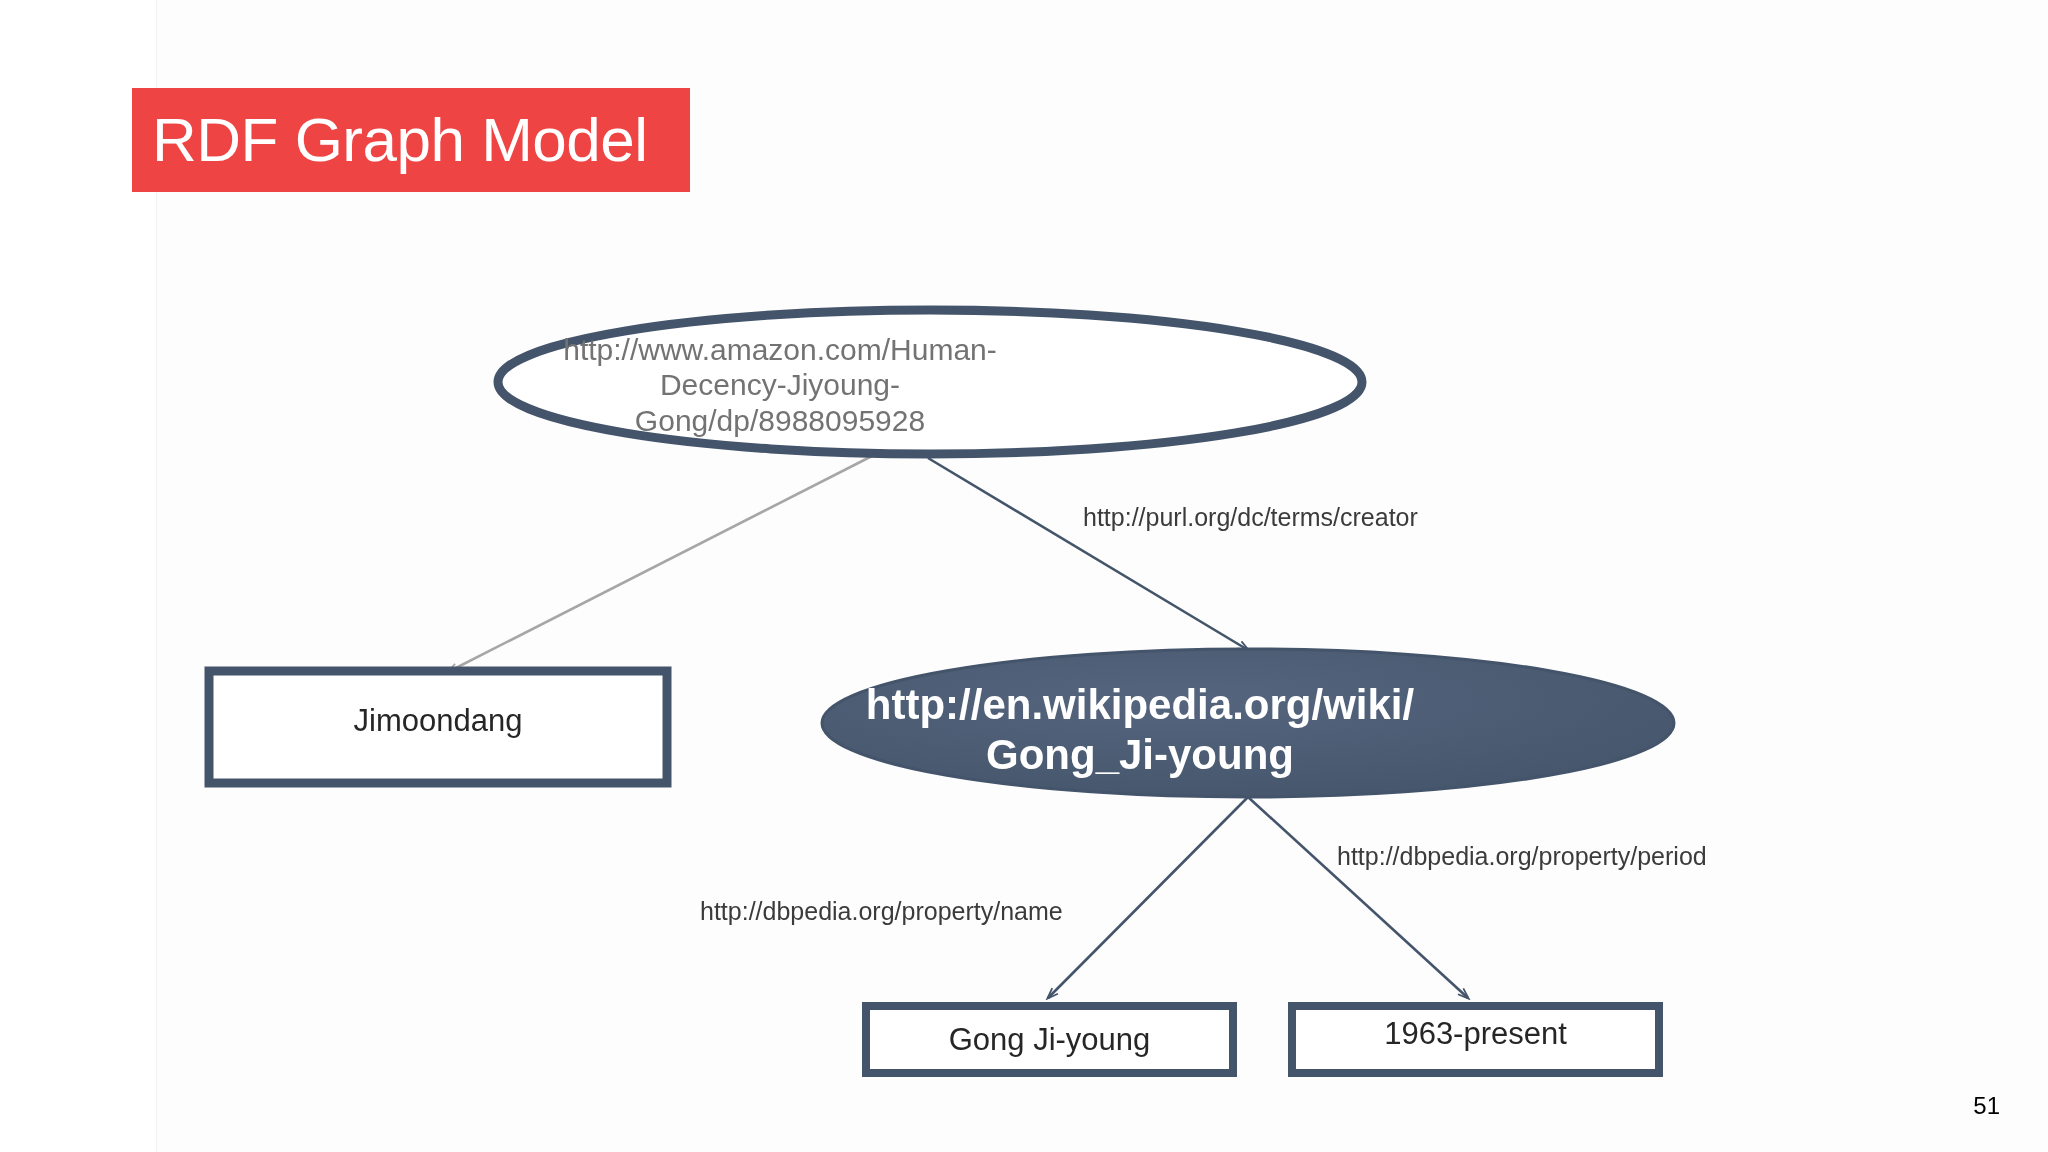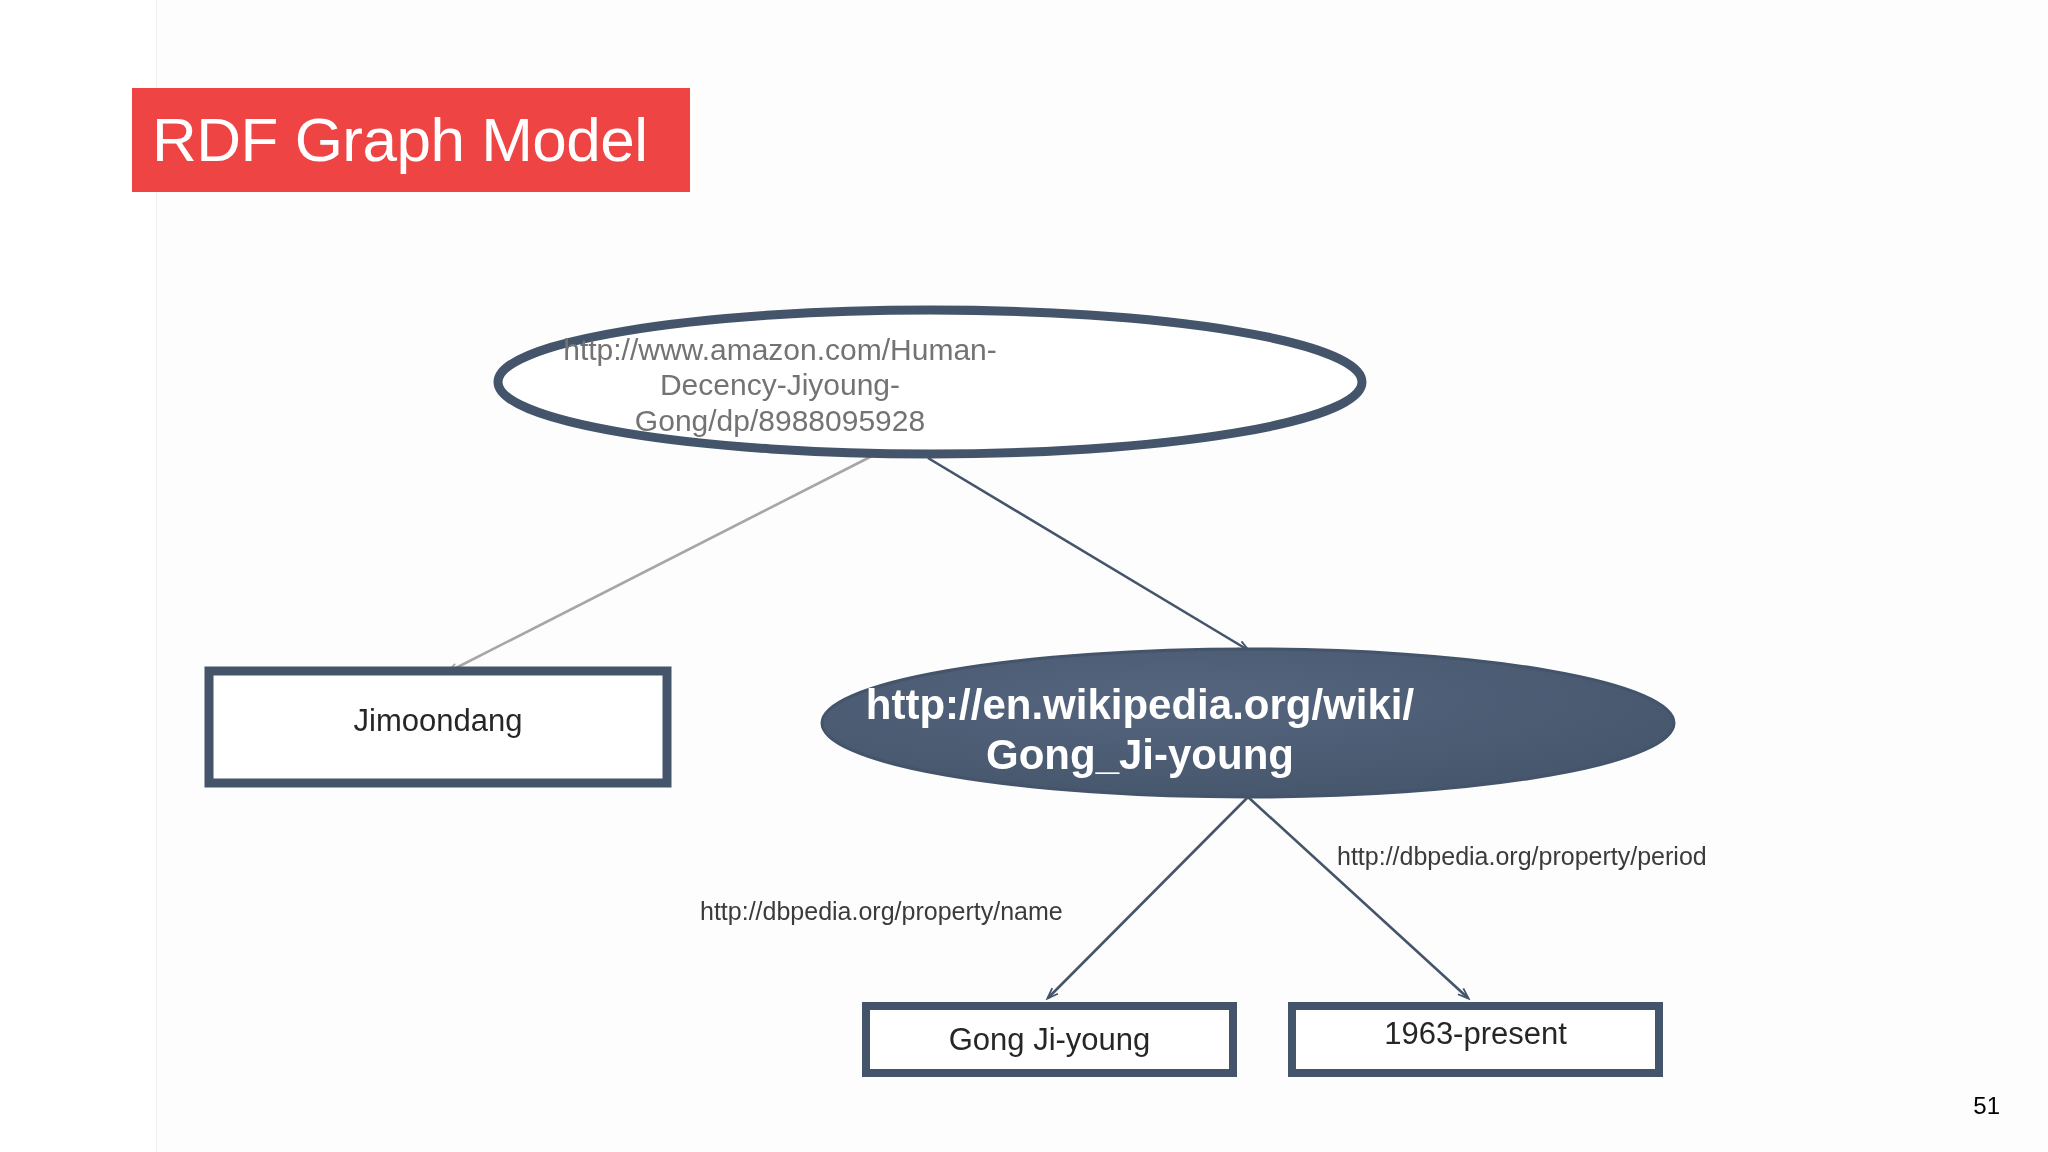--- a/index.html
+++ b/index.html
@@ -175,20 +175,21 @@
   <div class="box-label box-jimoondang">Jimoondang</div>
 
   <div class="node-label ellipse-filled-label">http://en.wikipedia.org/wiki/
 Gong_Ji-young</div>
 
   <div class="box-label box-name">Gong Ji-young</div>
 
   <div class="box-label box-period">1963-present</div>
 
 
+  <div class="edge-label edge-creator">http://purl.org/dc/terms/creator</div>
 
   <div class="edge-label edge-name">http://dbpedia.org/property/name</div>
 
   <div class="edge-label edge-period">http://dbpedia.org/property/period</div>
 
   <div class="page-number">51</div>
 
 </div>
 
 </body></html>

